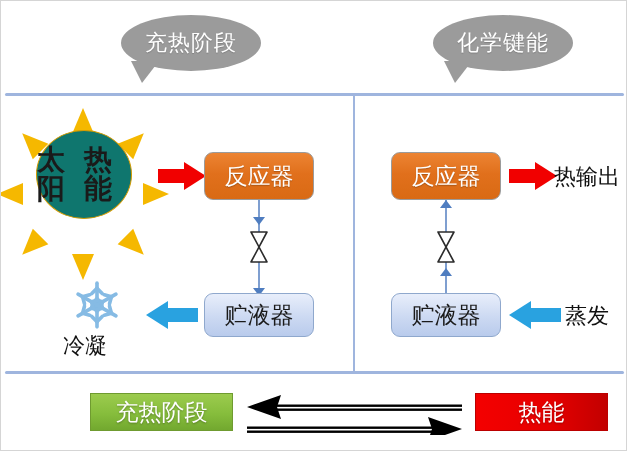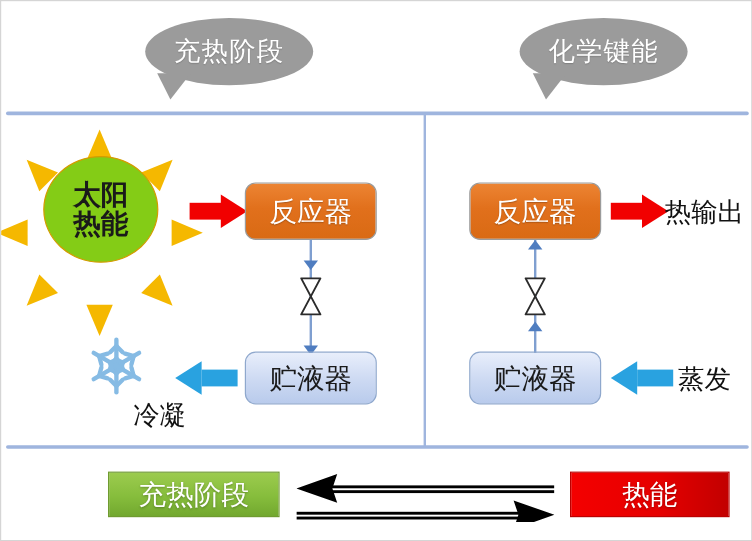--- a/index.html
+++ b/index.html
@@ -41,24 +41,24 @@
     width:0;height:0;
     border-left:11px solid transparent;
     border-right:17px solid transparent;
     border-top:22px solid #9b9b9b;
   }
 
   
   .sun-wrap{position:absolute;width:150px;height:120px;}
   .sun-core{
     position:absolute;left:27px;top:16px;width:94px;height:87px;
-    background:#84cc16;border:1px solid #d59b00;border-radius:50%;
-    display:flex;flex-direction:column;align-items:center;justify-content:center;
+    background:#0f766e;border:1px solid #d59b00;border-radius:50%;
+    display:flex;flex-direction:row;align-items:center;justify-content:center;
     line-height:1.02;
-    color:#1a1a1a;font-size:23px;font-weight:bold;
+    color:#1a1a1a;font-size:28px;font-weight:bold;
   }
   .ray{
     position:absolute;width:0;height:0;
     border-left:11px solid transparent;
     border-right:11px solid transparent;
     border-bottom:26px solid #f5b800;
     transform-origin:50% 86px;
   }
 
   
@@ -218,21 +218,21 @@
           <line x1="50" y1="38" x2="41" y2="47"></line>
             <line x1="50" y1="38" x2="59" y2="47"></line>
           <line x1="50" y1="82" x2="40" y2="72"></line>
             <line x1="50" y1="82" x2="60" y2="72"></line>
           <line x1="50" y1="62" x2="41" y2="53"></line>
             <line x1="50" y1="62" x2="59" y2="53"></line>
         </g>
       </g>
     </svg>
   </div>
-  <div class="label-plain" style="left:62px;top:330px;margin-left:48px;">冷凝</div>
+  <div class="label-plain" style="left:62px;top:330px;">冷凝</div>
 
   <div class="box box-reactor" style="left:390px;top:151px;width:110px;height:48px;">
     <span>反应器</span>
   </div>
 
   <div class="blockarrow ba-red" style="left:508px;top:161px;width:48px;height:28px;">
     <div class="shaft" style="left:0;top:7px;width:28px;height:14px;"></div>
     <div class="head" style="left:26px;top:0;border-left:22px solid #f10000;"></div>
   </div>
   <div class="label-plain" style="left:553px;top:161px;text-align:right;">热输出</div>

